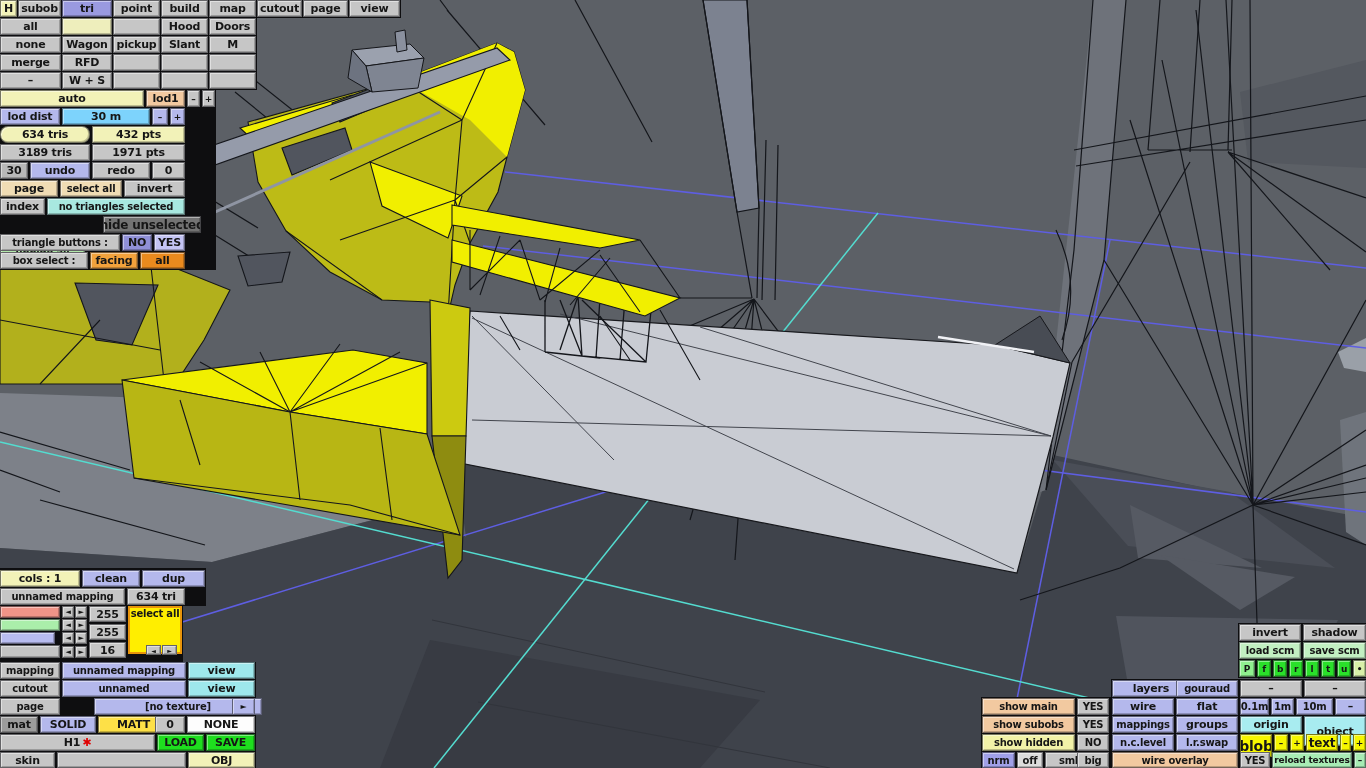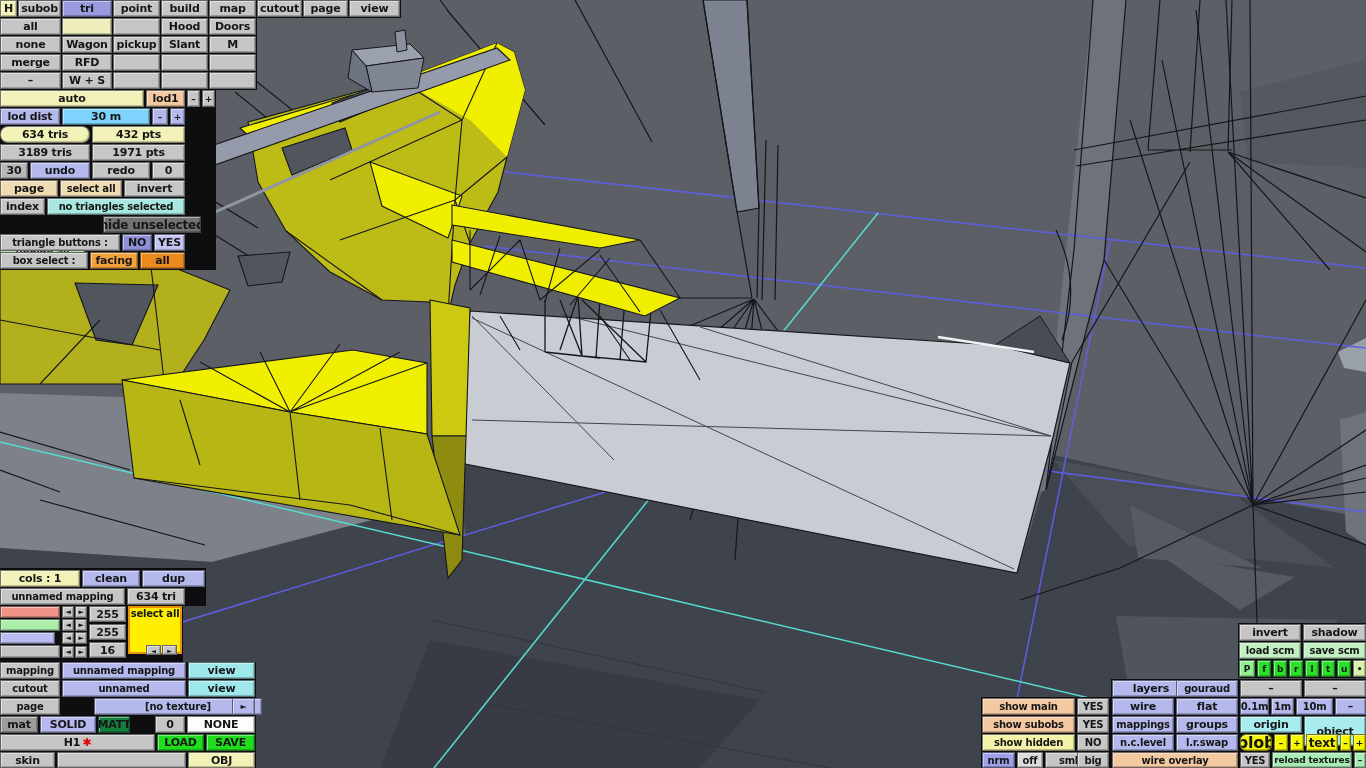--- a/index.html
+++ b/index.html
@@ -218,21 +218,21 @@
       <div class="btn" style="left: 62px; top: 662px; width: 124px; height: 17px; background: rgb(180, 184, 236); font-size: 10px;">unnamed mapping</div>
       <div class="btn" style="left: 188px; top: 662px; width: 67px; height: 17px; background: rgb(158, 232, 236);">view</div>
       <div class="btn" style="left: 0px; top: 680px; width: 60px; height: 17px; background: rgb(198, 198, 198); font-size: 10px;">cutout</div>
       <div class="btn" style="left: 62px; top: 680px; width: 124px; height: 17px; background: rgb(180, 184, 236); font-size: 10px;">unnamed</div>
       <div class="btn" style="left: 188px; top: 680px; width: 67px; height: 17px; background: rgb(158, 232, 236);">view</div>
       <div class="btn" style="left: 0px; top: 698px; width: 60px; height: 17px; background: rgb(198, 198, 198); font-size: 10px;">page</div>
       <div class="btn" style="left: 62px; top: 698px; width: 168px; height: 17px; background: rgb(180, 184, 236); font-size: 10px; margin-left: 32px;">[no texture]</div>
       <div class="btn" style="left: 232px; top: 698px; width: 23px; height: 17px; background: rgb(180, 184, 236); font-size: 8px;">►</div>
       <div class="btn" style="left: 0px; top: 716px; width: 38px; height: 17px; background: rgb(156, 156, 156);">mat</div>
       <div class="btn" style="left: 40px; top: 716px; width: 56px; height: 17px; background: rgb(180, 184, 236);">SOLID</div>
-      <div class="btn" style="left: 98px; top: 716px; width: 32px; height: 17px; background: #15803d;">MATT</div>
+      <div class="btn" style="left: 98px; top: 716px; width: 71px; height: 17px; background: #fde047;">MATT</div>
       <div class="btn" style="left: 155px; top: 716px; width: 30px; height: 17px; background: rgb(198, 198, 198);">0</div>
       <div class="btn" style="left: 187px; top: 716px; width: 68px; height: 17px; background: rgb(253, 253, 253);">NONE</div>
       <div class="btn" style="left: 0px; top: 734px; width: 155px; height: 17px; background: rgb(198, 198, 198);">H1<span class="star">✱</span></div>
       <div class="btn" style="left: 157px; top: 734px; width: 47px; height: 17px; background: rgb(30, 222, 30);">LOAD</div>
       <div class="btn" style="left: 206px; top: 734px; width: 49px; height: 17px; background: rgb(30, 222, 30);">SAVE</div>
       <div class="btn" style="left: 0px; top: 752px; width: 55px; height: 16px; background: rgb(198, 198, 198);">skin</div>
       <div class="btn" style="left: 57px; top: 752px; width: 129px; height: 16px; background: rgb(198, 198, 198);"></div>
       <div class="btn" style="left: 188px; top: 752px; width: 67px; height: 16px; background: rgb(242, 242, 184);">OBJ</div>
       <div class="btn" style="left: 1239px; top: 624px; width: 62px; height: 17px; background: rgb(198, 198, 198);">invert</div>
       <div class="btn" style="left: 1303px; top: 624px; width: 63px; height: 17px; background: rgb(198, 198, 198);">shadow</div>
@@ -261,21 +261,21 @@
       <div class="btn" style="left: 982px; top: 716px; width: 93px; height: 17px; background: rgb(242, 201, 160); font-size: 10px;">show subobs</div>
       <div class="btn" style="left: 1077px; top: 716px; width: 32px; height: 17px; background: rgb(198, 198, 198); font-size: 10px;">YES</div>
       <div class="btn" style="left: 1112px; top: 716px; width: 62px; height: 17px; background: rgb(180, 184, 236); font-size: 10px;">mappings</div>
       <div class="btn" style="left: 1176px; top: 716px; width: 62px; height: 17px; background: rgb(180, 184, 236);">groups</div>
       <div class="btn" style="left: 1240px; top: 716px; width: 62px; height: 17px; background: rgb(168, 236, 240);">origin</div>
       <div class="btn" style="left: 1304px; top: 716px; width: 62px; height: 30px; background: rgb(168, 236, 240);">object</div>
       <div class="btn" style="left: 982px; top: 734px; width: 93px; height: 17px; background: rgb(242, 242, 168); font-size: 10px;">show hidden</div>
       <div class="btn" style="left: 1077px; top: 734px; width: 32px; height: 17px; background: rgb(198, 198, 198); font-size: 10px;">NO</div>
       <div class="btn" style="left: 1112px; top: 734px; width: 62px; height: 17px; background: rgb(180, 184, 236); font-size: 10px;">n.c.level</div>
       <div class="btn" style="left: 1176px; top: 734px; width: 62px; height: 17px; background: rgb(180, 184, 236); font-size: 10px;">l.r.swap</div>
-      <div class="btn" style="left: 1240px; top: 734px; width: 32px; height: 17px; background: rgb(246, 246, 0); font-size: 16px; border-radius: 6px;">blob</div>
+      <div class="btn" style="left: 1240px; top: 734px; width: 32px; height: 23px; background: rgb(246, 246, 0); font-size: 14px;">blob</div>
       <div class="btn" style="left: 1274px; top: 734px; width: 14px; height: 17px; background: rgb(246, 246, 0); font-size: 9px;">–</div>
       <div class="btn" style="left: 1290px; top: 734px; width: 14px; height: 17px; background: rgb(246, 246, 0); font-size: 9px;">+</div>
       <div class="btn" style="left: 1306px; top: 734px; width: 32px; height: 17px; background: rgb(246, 246, 0); font-size: 12px;">text</div>
       <div class="btn" style="left: 1340px; top: 734px; width: 11px; height: 17px; background: rgb(246, 246, 0); font-size: 9px;">–</div>
       <div class="btn" style="left: 1353px; top: 734px; width: 13px; height: 17px; background: rgb(246, 246, 0); font-size: 9px;">+</div>
       <div class="btn" style="left: 982px; top: 752px; width: 33px; height: 16px; background: rgb(160, 160, 232); font-size: 10px;">nrm</div>
       <div class="btn" style="left: 1017px; top: 752px; width: 26px; height: 16px; background: rgb(220, 220, 220); font-size: 10px;">off</div>
       <div class="btn" style="left: 1045px; top: 752px; width: 47px; height: 16px; background: rgb(198, 198, 198); font-size: 10px;">sml</div>
       <div class="btn" style="left: 1077px; top: 752px; width: 32px; height: 16px; background: rgb(198, 198, 198); font-size: 10px;">big</div>
       <div class="btn" style="left: 1112px; top: 752px; width: 126px; height: 16px; background: rgb(242, 201, 160); font-size: 10px;">wire overlay</div>

